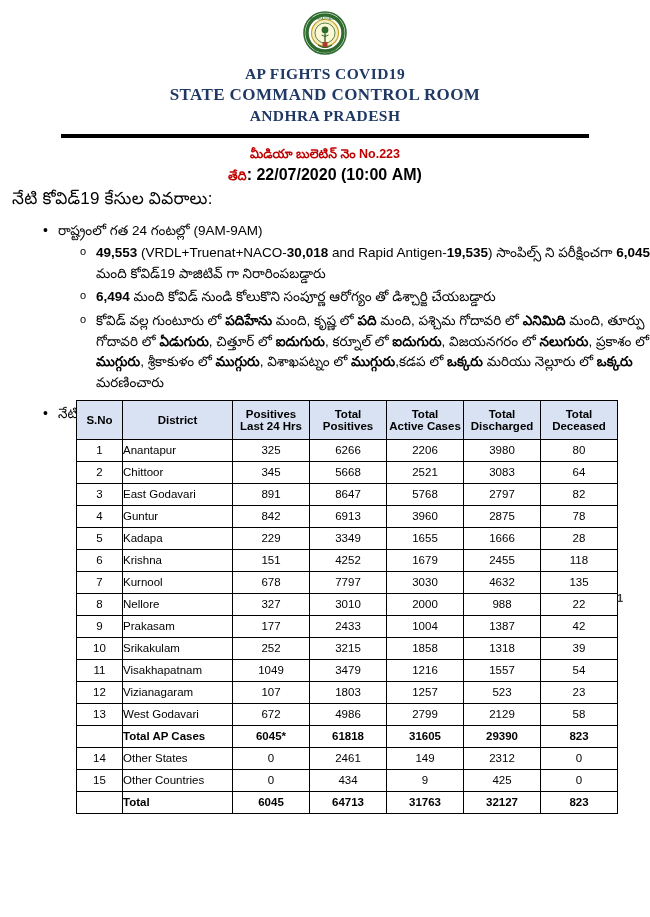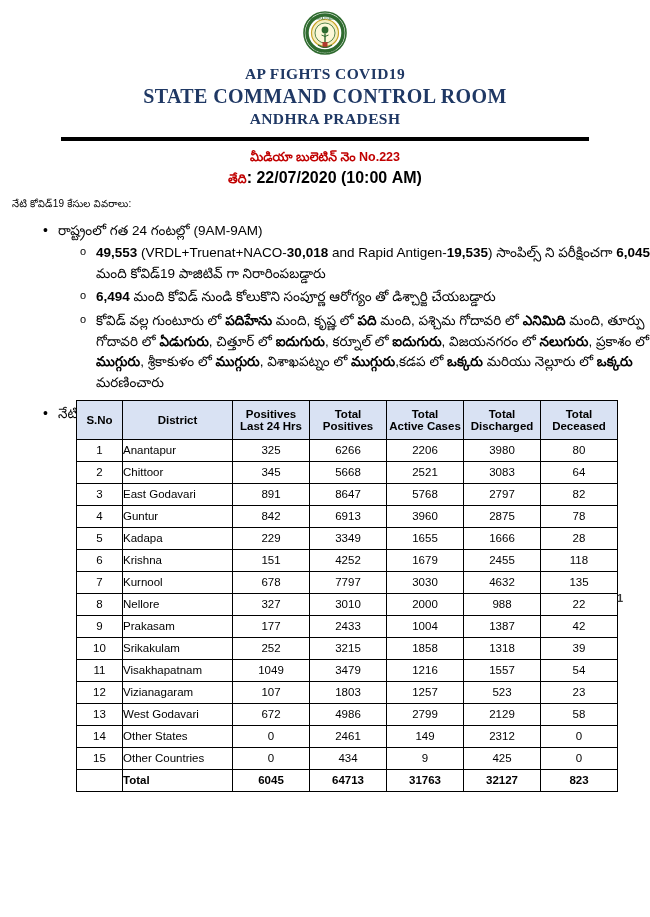--- a/index.html
+++ b/index.html
@@ -34,21 +34,21 @@
     position: relative;
   }
   .hdr-titles {
     text-align: center;
     font-family: "Liberation Serif", serif;
     color: #1f3864;
     font-weight: bold;
     letter-spacing: .4px;
   }
   .hdr-line1 { font-size: 15.5px; margin-top: 4px; }
-  .hdr-line2 { font-size: 20px; margin-top: 2px; }
+  .hdr-line2 { font-size: 17px; margin-top: 2px; }
   .hdr-line3 { font-size: 15.5px; margin-top: 2px; }
 
   .rule {
     margin: 9px auto 0 auto;
     width: 528px;
     height: 4px;
     background: #000;
   }
 
   .bulletin {
@@ -67,22 +67,22 @@
     font-size: 12.5px;
   }
   .bulletin .bl-date-val {
     color: #000;
     font-weight: bold;
     font-size: 16px;
   }
 
   
   .section-title {
-    margin: 10px 0 0 12px;
-    font-size: 10px;
+    margin: 4px 0 0 12px;
+    font-size: 17px;
     font-weight: normal;
     color: #000;
     letter-spacing: .2px;
   }
 
   ul.lvl1 {
     margin: 9px 0 0 0;
     padding-left: 58px;
     list-style: none;
   }
@@ -378,20 +378,29 @@
           </tr>
           <tr>
             <td class="c-sno">13</td>
             <td class="c-dist">West Godavari</td>
             <td class="c-num">672</td>
             <td class="c-num">4986</td>
             <td class="c-num">2799</td>
             <td class="c-num">2129</td>
             <td class="c-num">58</td>
           </tr>
+          <tr class="total-row">
+            <td class="c-sno"></td>
+            <td class="c-dist">Total AP Cases</td>
+            <td class="c-num">6045*</td>
+            <td class="c-num">61818</td>
+            <td class="c-num">31605</td>
+            <td class="c-num">29390</td>
+            <td class="c-num">823</td>
+          </tr>
           <tr>
             <td class="c-sno">14</td>
             <td class="c-dist">Other States</td>
             <td class="c-num">0</td>
             <td class="c-num">2461</td>
             <td class="c-num">149</td>
             <td class="c-num">2312</td>
             <td class="c-num">0</td>
           </tr>
           <tr>

